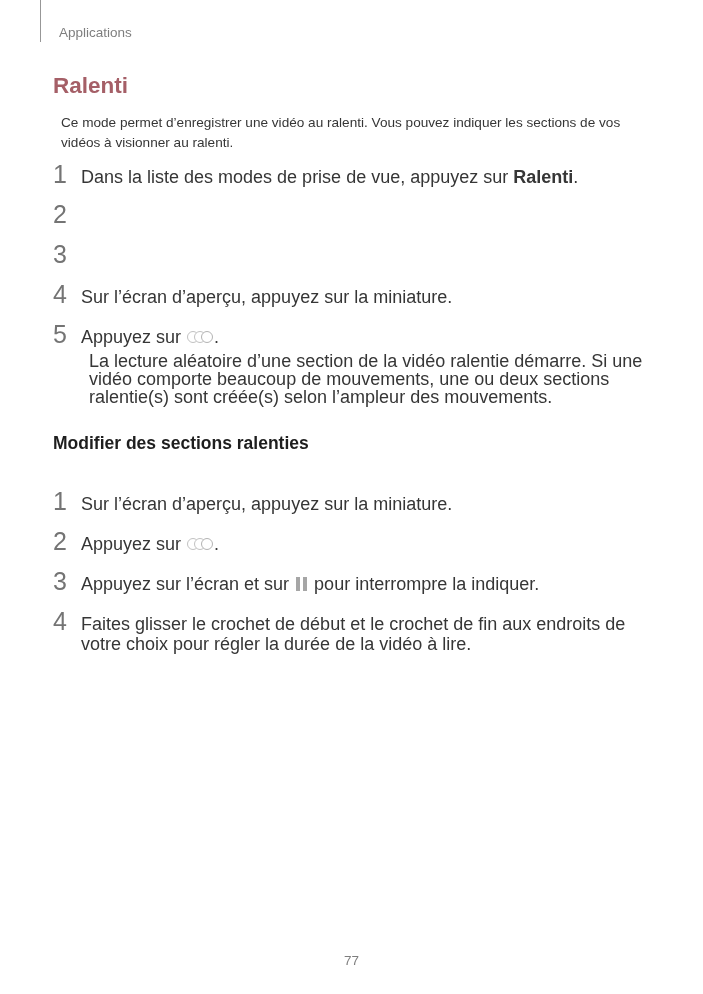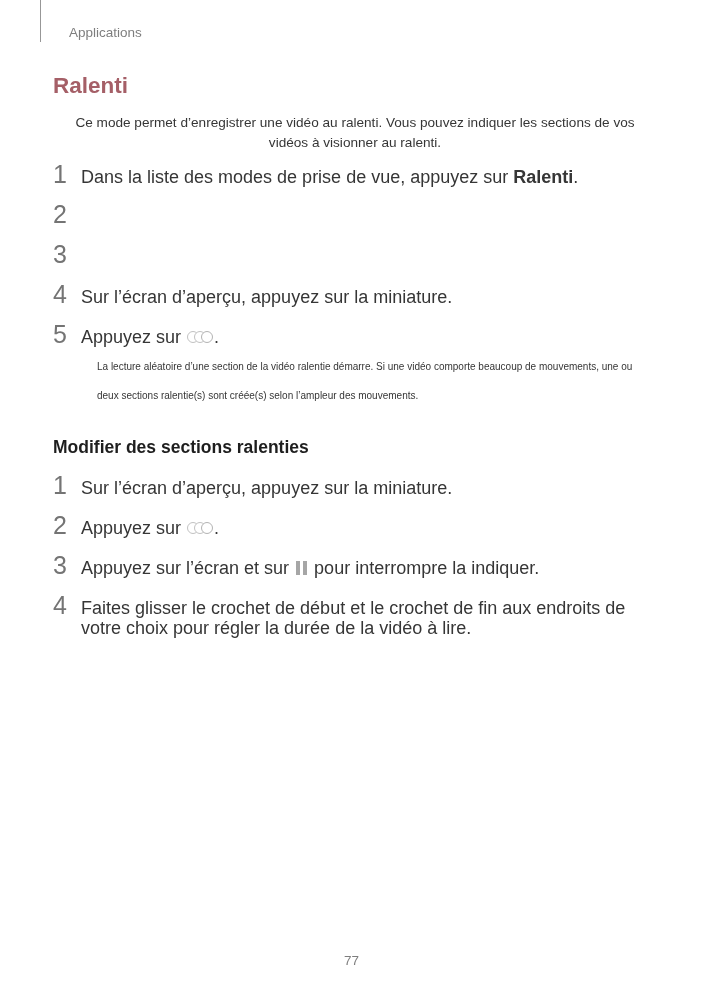--- a/index.html
+++ b/index.html
@@ -18,42 +18,42 @@
     background:#ffffff;
     font-family:"Liberation Sans",sans-serif;
     color:var(--text);
     overflow:hidden;
   }
   .header-rule{
     position:absolute;left:40px;top:0;
     width:1px;height:42px;background:#979797;
   }
   .breadcrumb{
-    position:absolute;left:69px;top:25px;
+    position:absolute;left:59px;top:25px;
     font-size:13.5px;color:var(--muted);
   }
   .content{position:absolute;left:53px;top:72px;width:604px;}
   h1{
     margin:0;font-size:22.5px;line-height:28px;
     font-weight:bold;color:var(--accent);
   }
-  .intro{margin:13px 14px 0;font-size:13.6px;line-height:20px;text-align:center;}
+  .intro{margin:13px 8px 0;font-size:13.6px;line-height:20px;}
   .steps{margin:7px 0 0;}
   .step{display:flex;align-items:baseline;margin-bottom:12px;}
   .step-num{
     flex:0 0 28px;width:28px;
     font-size:25px;line-height:28px;
     color:#747474;font-weight:normal;
   }
   .step-body{flex:1;min-width:0;}
   .step-text{margin:0;font-size:18px;line-height:20.5px;}
   .step-text .b{font-weight:bold;}
-  .step-note{margin:4px 16px 0;font-size:10px;line-height:29px;}
+  .step-note{margin:4px 8px 0;font-size:18px;line-height:18px;}
   h2{
-    margin:26px 0 13px;
+    margin:26px 0 33px;
     font-size:17.5px;line-height:22px;
     font-weight:bold;color:#1e1e1e;
   }
   .page-number{
     position:absolute;left:0;right:0;top:953px;
     text-align:center;font-size:13.5px;color:var(--muted);
   }
   
   .inline-icon{
     display:inline-block;vertical-align:middle;

